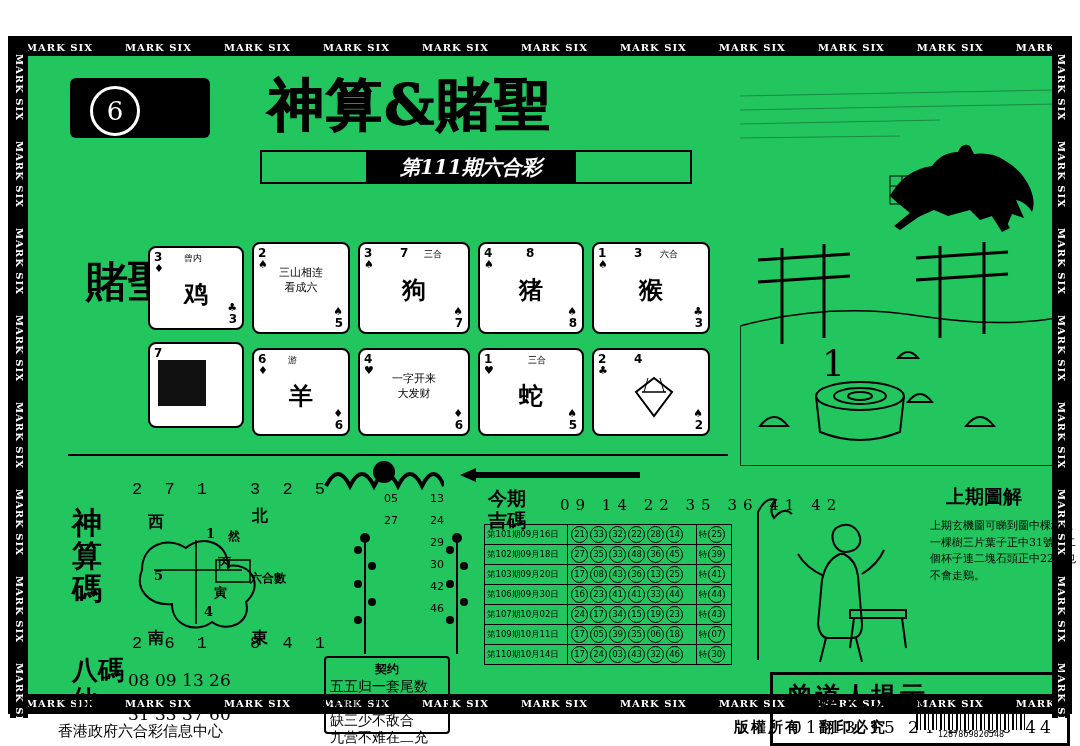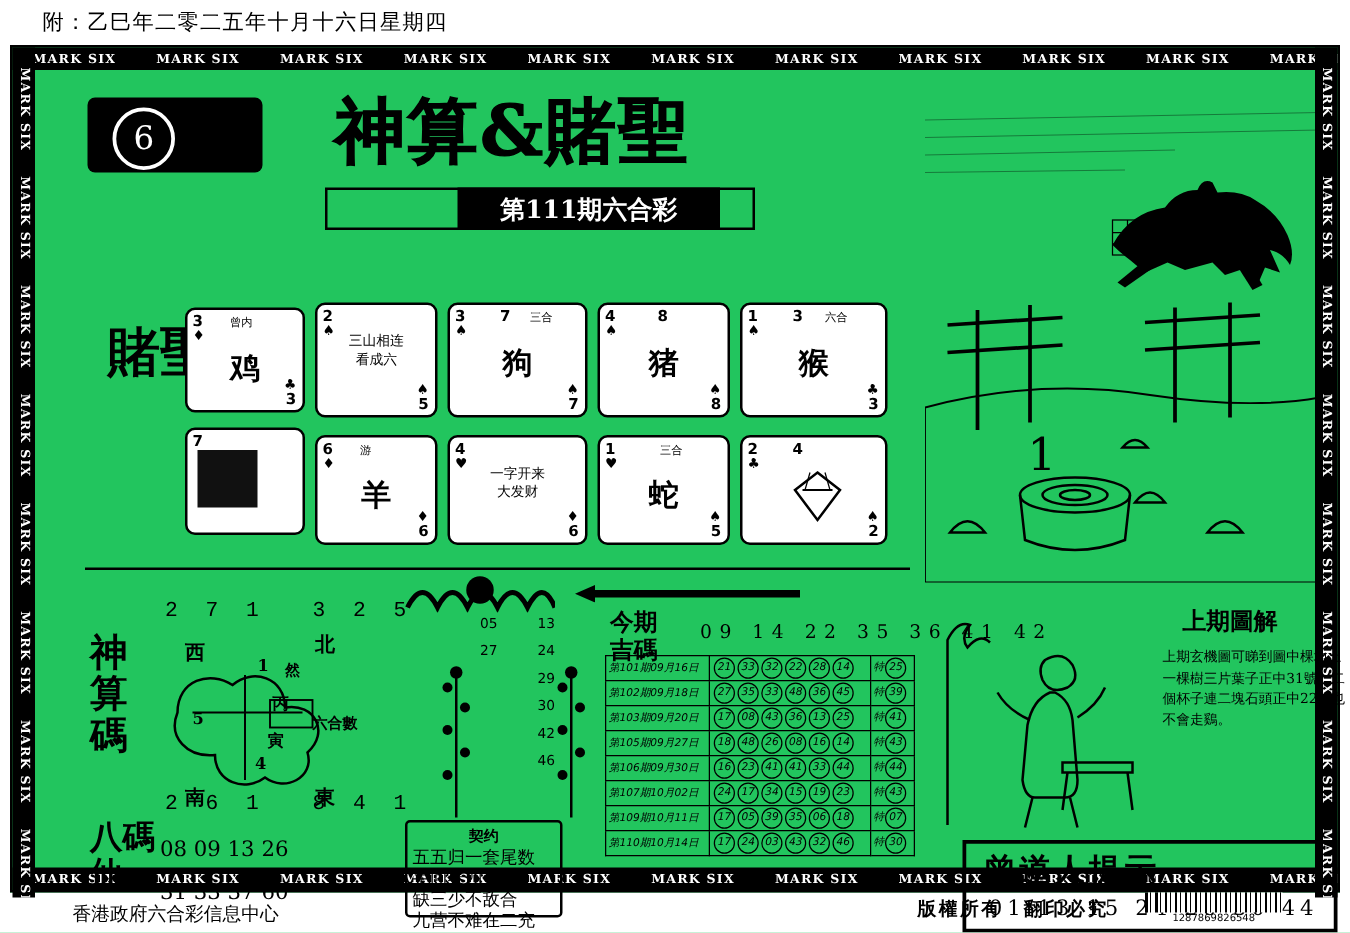--- a/index.html
+++ b/index.html
@@ -21,21 +21,21 @@
   .marq.left{left:0;}
   .marq.right{right:0;}
   .marq.side span{writing-mode:vertical-rl;padding:10px 0;font-size:10px;}
 
   .content{position:absolute;left:18px;top:18px;right:18px;bottom:18px;}
 
   
   .logo-box{position:absolute;left:42px;top:22px;width:140px;height:60px;background:#000;border-radius:6px;}
   .logo-circle{position:absolute;left:20px;top:8px;width:44px;height:44px;border-radius:50%;border:3px solid #fff;color:#fff;font-size:26px;display:flex;align-items:center;justify-content:center;font-family:"DejaVu Serif",serif;}
   .title-main{position:absolute;left:240px;top:12px;font-size:56px;font-weight:bold;font-family:"DejaVu Serif",serif;letter-spacing:2px;-webkit-text-stroke:1px #000;}
-  .ribbon{position:absolute;left:232px;top:94px;width:344px;height:34px;}
+  .ribbon{position:absolute;left:232px;top:94px;width:432px;height:34px;font-style:italic;}
   .ribbon .bar{position:absolute;left:0;top:0;width:100%;height:34px;border:2px solid #000;box-sizing:border-box;}
   .ribbon .mid{position:absolute;left:106px;top:0;width:210px;height:34px;background:#000;color:#fff;font-size:20px;font-weight:bold;display:flex;align-items:center;justify-content:center;font-family:"DejaVu Serif",serif;}
 
   
   .side-label{position:absolute;left:58px;top:200px;font-size:42px;font-weight:bold;font-family:"DejaVu Serif",serif;line-height:1.25;}
 
   
   .card{position:absolute;border:2px solid #000;border-radius:8px;background:#fff;box-sizing:border-box;}
   .card .tl{position:absolute;left:4px;top:2px;font-size:12px;font-weight:bold;}
   .card .tl2{position:absolute;left:4px;top:14px;font-size:11px;}
@@ -56,21 +56,21 @@
 
   .bottom-nums{position:absolute;font-size:17px;font-family:"DejaVu Serif",serif;}
 
   
   .contract{position:absolute;left:296px;top:600px;width:126px;height:78px;border:2px solid #000;border-radius:4px;font-size:11px;padding:4px;box-sizing:border-box;line-height:1.2;font-family:"DejaVu Serif",serif;}
 
   
   .today{position:absolute;left:460px;top:432px;font-size:19px;font-weight:bold;font-family:"DejaVu Serif",serif;line-height:1.15;}
   .today-nums{position:absolute;left:532px;top:440px;font-size:15px;letter-spacing:6px;font-family:"DejaVu Serif",serif;}
   .tbl{position:absolute;left:456px;top:468px;width:248px;border-collapse:collapse;font-size:9px;font-family:"DejaVu Sans",sans-serif;}
-  .tbl td{border:1px solid #000;padding:1px 2px;white-space:nowrap;font-style:italic;}
+  .tbl td{border:1px solid #000;padding:1px 2px;white-space:nowrap;}
   .tbl td.d{font-size:8.5px;}
   .ball{display:inline-block;width:15px;height:15px;line-height:15px;border:1px solid #000;border-radius:50%;text-align:center;font-size:8.5px;margin:0 1px;}
   .tbl td.sp{font-size:8.5px;}
 
   
   .art{position:absolute;left:712px;top:20px;width:316px;height:390px;border-left:0;}
   .art svg{position:absolute;left:0;top:0;}
   .last-title{position:absolute;left:918px;top:428px;font-size:19px;font-weight:bold;font-family:"DejaVu Serif",serif;}
   .last-body{position:absolute;left:902px;top:462px;width:150px;font-size:11px;line-height:1.5;font-family:"DejaVu Serif",serif;}
   .zeng{position:absolute;left:742px;top:616px;width:300px;height:74px;border:3px solid #000;box-sizing:border-box;}
@@ -86,21 +86,20 @@
 
   .colnums{position:absolute;font-size:11px;font-family:"DejaVu Sans",sans-serif;line-height:2.0;text-align:center;}
 
   .arrow{position:absolute;left:432px;top:412px;width:180px;height:14px;}
 </style>
 </head>
 <body>
 
 <div class="page">
 
-  <div class="topline">附：乙巳年二零二五年十月十六日星期四</div>
 
   <div class="poster">
 
     <div class="marq top" id="marq-top">
         <span>MARK SIX</span>
         <span>MARK SIX</span>
         <span>MARK SIX</span>
         <span>MARK SIX</span>
         <span>MARK SIX</span>
         <span>MARK SIX</span>
@@ -353,25 +352,20 @@
               <td class="d">第102期09月18日</td>
               <td><span class="ball">27</span><span class="ball">35</span><span class="ball">33</span><span class="ball">48</span><span class="ball">36</span><span class="ball">45</span></td>
               <td class="sp">特<span class="ball">39</span></td>
             </tr>
             <tr>
               <td class="d">第103期09月20日</td>
               <td><span class="ball">17</span><span class="ball">08</span><span class="ball">43</span><span class="ball">36</span><span class="ball">13</span><span class="ball">25</span></td>
               <td class="sp">特<span class="ball">41</span></td>
             </tr>
             <tr>
-              <td class="d">第105期09月27日</td>
-              <td><span class="ball">18</span><span class="ball">48</span><span class="ball">26</span><span class="ball">08</span><span class="ball">16</span><span class="ball">14</span></td>
-              <td class="sp">特<span class="ball">43</span></td>
-            </tr>
-            <tr>
               <td class="d">第106期09月30日</td>
               <td><span class="ball">16</span><span class="ball">23</span><span class="ball">41</span><span class="ball">41</span><span class="ball">33</span><span class="ball">44</span></td>
               <td class="sp">特<span class="ball">44</span></td>
             </tr>
             <tr>
               <td class="d">第107期10月02日</td>
               <td><span class="ball">24</span><span class="ball">17</span><span class="ball">34</span><span class="ball">15</span><span class="ball">19</span><span class="ball">23</span></td>
               <td class="sp">特<span class="ball">43</span></td>
             </tr>
             <tr>

